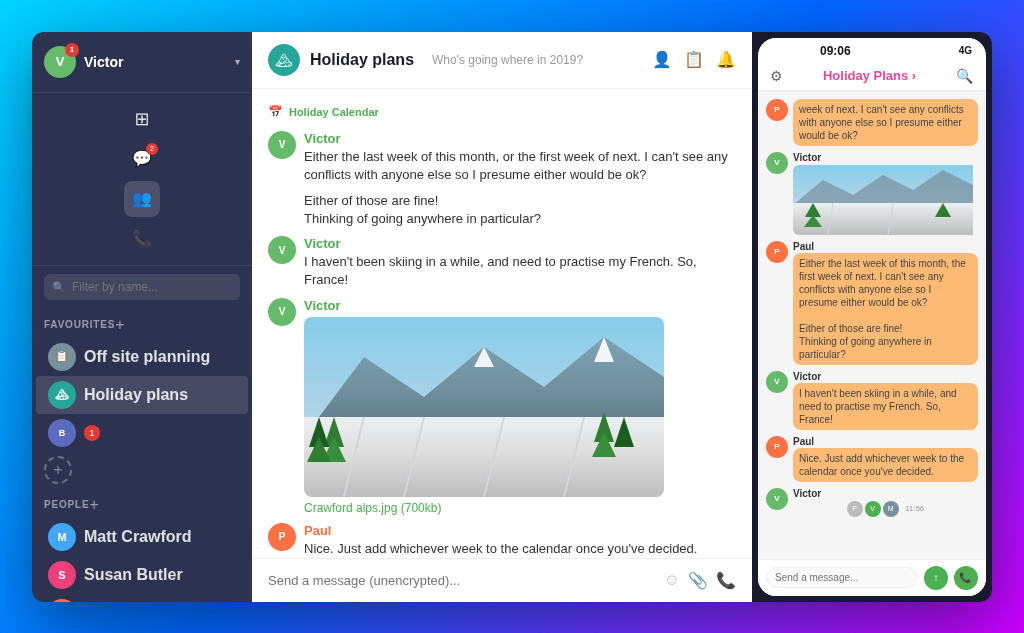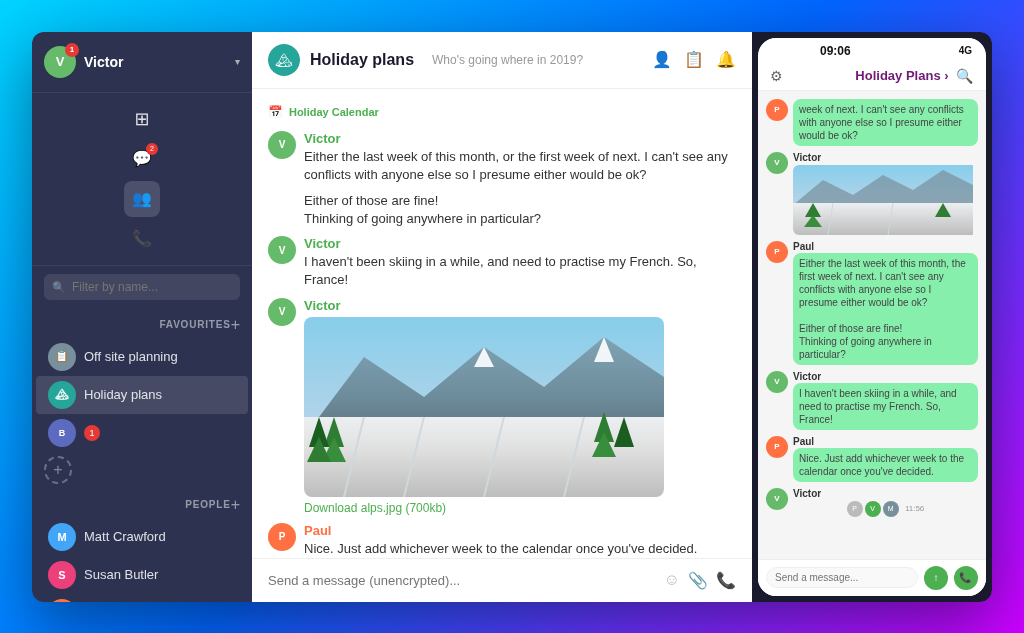--- a/index.html
+++ b/index.html
@@ -107,21 +107,21 @@
       left: 8px;
       top: 50%;
       transform: translateY(-50%);
       color: rgba(255,255,255,0.5);
       font-size: 11px;
     }
     .section-header {
       display: flex;
       align-items: center;
       padding: 8px 12px 4px;
-      justify-content: flex-end;
+      justify-content: flex-start;
     }
     .section-title {
       color: rgba(255,255,255,0.5);
       font-size: 10px;
       font-weight: 700;
       letter-spacing: 0.8px;
       text-transform: uppercase;
     }
     .section-add {
       color: rgba(255,255,255,0.5);
@@ -146,22 +146,23 @@
       display: flex;
       align-items: center;
       justify-content: center;
       font-size: 11px;
       font-weight: 600;
       color: white;
       overflow: hidden;
     }
     .chat-item-name {
       color: rgba(255,255,255,0.85);
-      font-size: 13px;
-      flex: 1;
+      font-size: 16px;
+      flex: 1;
+      font-weight: bold;
     }
     .chat-item-badge {
       background: #e53935;
       color: white;
       font-size: 9px;
       width: 16px;
       height: 16px;
       border-radius: 50%;
       display: flex;
       align-items: center;
@@ -372,23 +373,23 @@
       gap: 8px;
       border-bottom: 1px solid #eee;
     }
     .phone-settings-icon {
       color: #666;
       font-size: 14px;
     }
     .phone-chat-title {
       font-size: 13px;
       font-weight: 700;
-      color: #701a75;
-      flex: 1;
-      text-align: right;
+      color: #ec4899;
+      flex: 1;
+      text-align: center;
     }
     .phone-search-icon {
       color: #666;
       font-size: 14px;
     }
     .phone-messages {
       flex: 1;
       overflow-y: auto;
       padding: 8px;
       display: flex;
@@ -421,21 +422,21 @@
     .phone-msg-sender {
       font-size: 10px;
       font-weight: 700;
       color: #333;
       margin-bottom: 1px;
     }
     .phone-msg-text {
       font-size: 10px;
       color: #444;
       line-height: 1.3;
-      background: #86efac;
+      background: #fdba74;
       padding: 4px 6px;
       border-radius: 8px;
       display: inline-block;
       width: 100%;
     }
     .phone-msg-image {
       width: 100%;
       height: 70px;
       border-radius: 6px;
       overflow: hidden;
@@ -662,21 +663,21 @@
               <polygon points="15,120 3,145 27,145" fill="#2E7D32"></polygon>
 
               <polygon points="300,95 290,125 310,125" fill="#2E7D32"></polygon>
               <polygon points="300,115 288,140 312,140" fill="#388E3C"></polygon>
               <polygon points="320,100 310,130 330,130" fill="#1B5E20"></polygon>
 
               <polygon points="180,30 170,50 190,50" fill="white" opacity="0.9"></polygon>
               <polygon points="300,20 290,45 310,45" fill="white" opacity="0.9"></polygon>
             </svg>
           </div>
-          <div class="download-link">Download alps.jpg (700kb)</div>
+          <div class="download-link">Crawford alps.jpg (700kb)</div>
         </div>
       </div>
 
       <div class="message-row">
         <div class="msg-avatar bg-orange">P</div>
         <div class="msg-content">
           <div class="msg-sender" style="color:#ff7043;">Paul</div>
           <div class="msg-text">Nice. Just add whichever week to the calendar once you've decided.</div>
         </div>
       </div>

